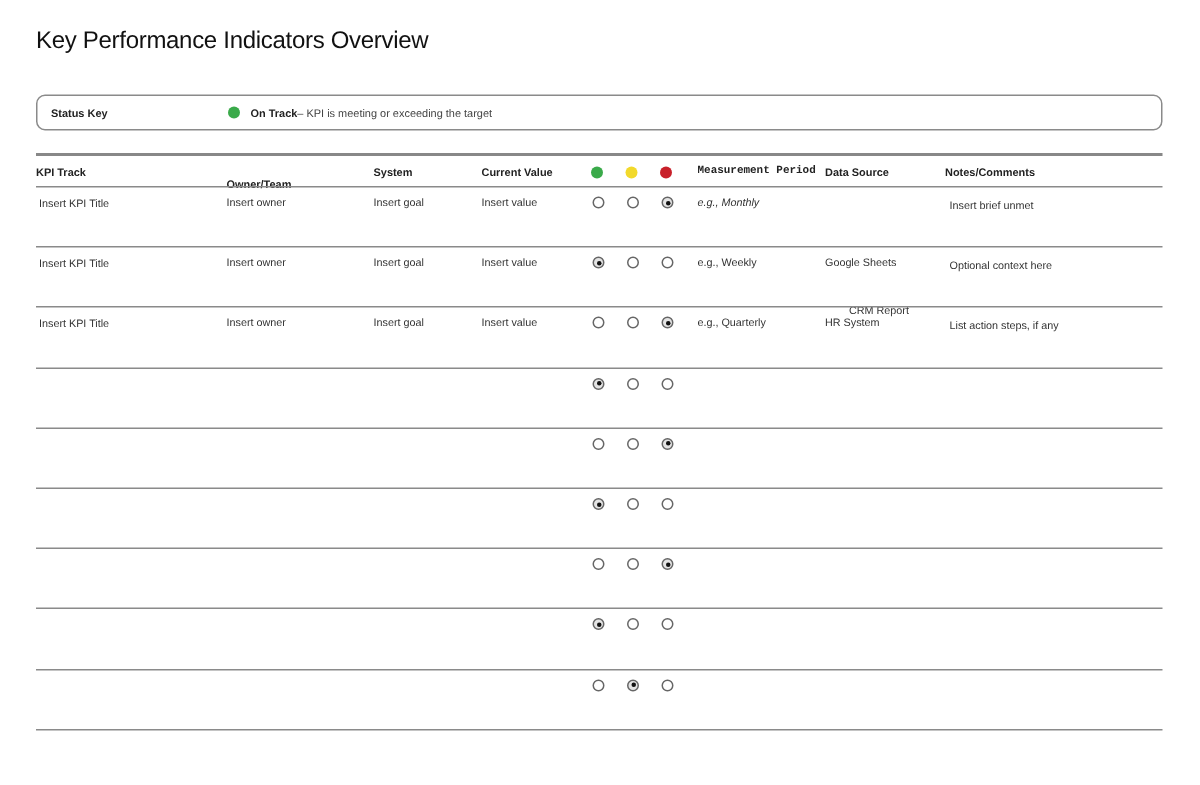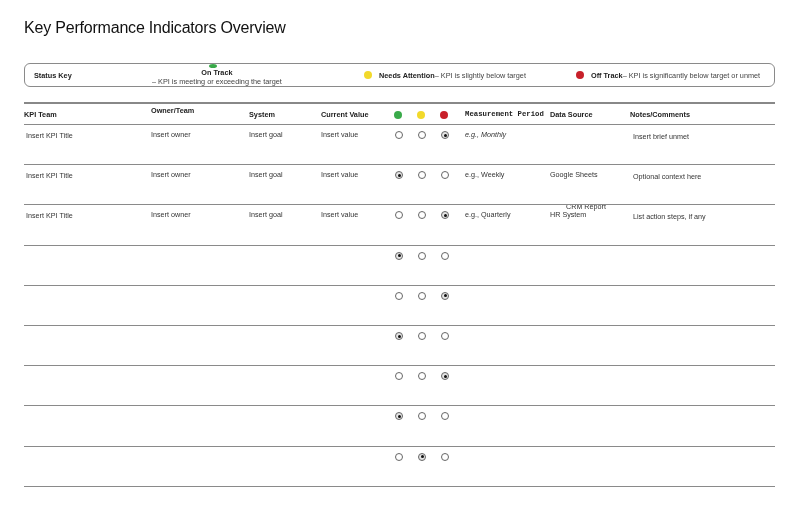--- a/index.html
+++ b/index.html
@@ -27,41 +27,31 @@
              border-radius: 50%; background: #111; }
     .radio.on { background: #e4e4e4; }
   </style>
 </head>
 <body>
 
 <div class="title">Key Performance Indicators Overview</div>
 
 <div class="status-key">
   <div class="sk-item sk-title">Status Key</div>
-  <div class="sk-item" style="left:127px;flex-direction:column;">
+  <div class="sk-item" style="left:127px;">
     <span class="dot" style="background: rgb(58, 170, 74);"></span>
     <span class="sk-label">On Track</span>
     <span class="sk-desc"> – KPI is meeting or exceeding the target</span>
-  </div>
-  <div class="sk-item" style="left:339px;">
-    <span class="dot" style="background: rgb(242, 217, 43);"></span>
-    <span class="sk-label">Needs Attention</span>
-    <span class="sk-desc"> – KPI is slightly below target</span>
-  </div>
-  <div class="sk-item" style="left:551px;">
-    <span class="dot" style="background: rgb(200, 32, 42);"></span>
-    <span class="sk-label">Off Track</span>
-    <span class="sk-desc"> – KPI is significantly below target or unmet</span>
   </div>
 </div>
 
 <div class="table" id="kpi-table">
   <div class="hline thick" style="top:0;"></div>
-  <div class="cell hdr" style="left:0; top:8px;">KPI Team</div>
-  <div class="cell hdr" style="left:127px; top:4px;">Owner/Team</div>
+  <div class="cell hdr" style="left:0; top:8px;">KPI Track</div>
+  <div class="cell hdr" style="left:127px; top:16px;">Owner/Team</div>
   <div class="cell hdr" style="left:225px; top:8px;">System</div>
   <div class="cell hdr" style="left:297px; top:8px;text-align:center;">Current Value</div>
   <div class="hdot" style="left: 370px; top: 9px; background: rgb(58, 170, 74);"></div>
   <div class="hdot" style="left: 393px; top: 9px; background: rgb(242, 217, 43);"></div>
   <div class="hdot" style="left: 416px; top: 9px; background: rgb(200, 32, 42);"></div>
   <div class="cell hdr" style="left:441px; top:8px;font-family:Liberation Mono, monospace;">Measurement Period</div>
   <div class="cell hdr" style="left:526px; top:8px;">Data Source</div>
   <div class="cell hdr" style="left:606px; top:8px;">Notes/Comments</div>
   <div class="hline" style="top:22px;"></div>
   <div id="rows">

